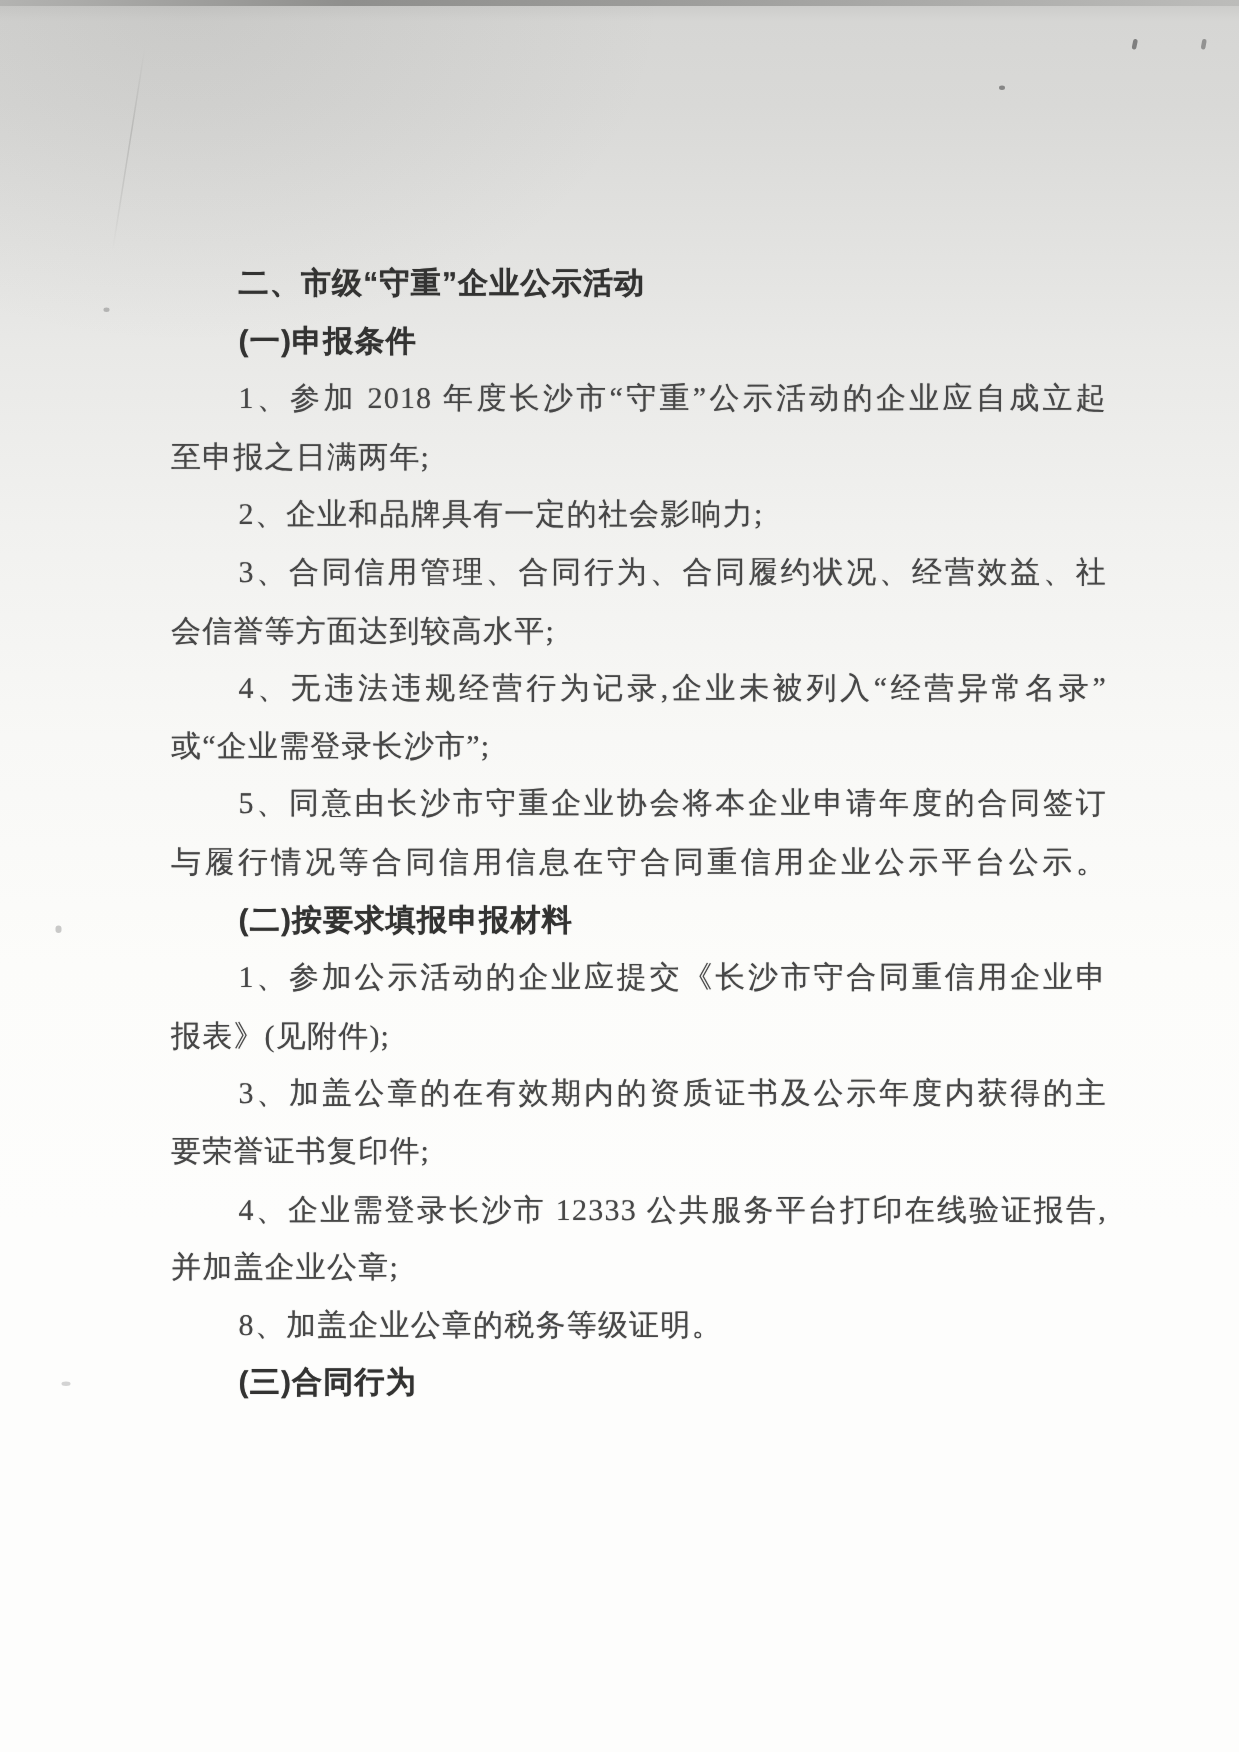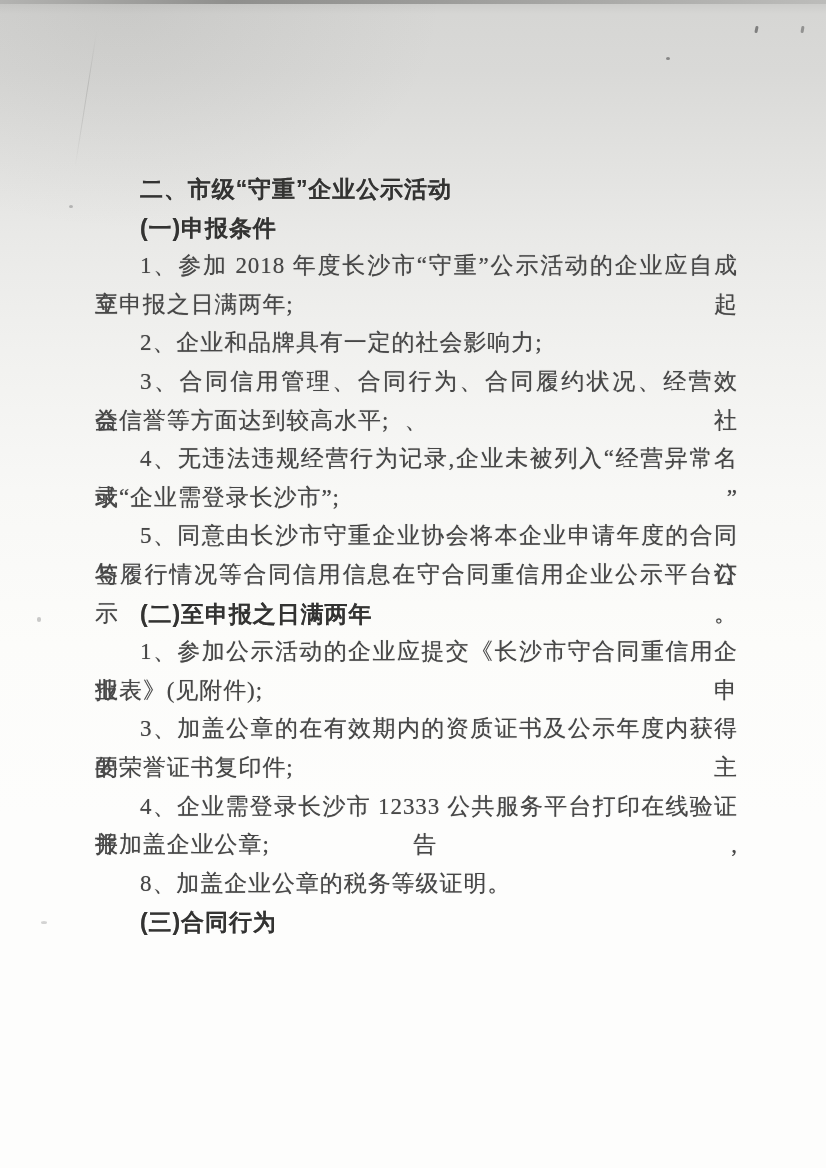--- a/index.html
+++ b/index.html
@@ -34,25 +34,26 @@
   .speck.s6 { left: 41px; top: 921px; width: 6px; height: 3px; background: rgba(170,170,170,0.5); }
 
   .text-block {
     position: absolute;
     left: 95px; top: 170px;
     width: 643px;
   }
   .line {
     height: 38.6px;
     line-height: 38.6px;
-    font-size: 23px;
+    font-size: 20px;
     letter-spacing: 0.04em;
     color: #474747;
     text-shadow: 0 0 0.7px rgba(80,80,80,0.65);
     white-space: nowrap;
+    margin-left: 19px;
   }
   .line.body { font-family: "Liberation Serif", "DejaVu Serif", serif; }
   .line.heading {
     font-family: "Liberation Sans", "DejaVu Sans", sans-serif;
     font-weight: 700;
     color: #333332;
     text-shadow: 0 0 0.6px rgba(50,50,50,0.6);
   }
   .line.indent { text-indent: 45px; }
   .line.fill {
@@ -78,21 +79,21 @@
       <div class="line heading indent">(一)申报条件</div>
       <div class="line body indent fill">1、参加 2018 年度长沙市“守重”公示活动的企业应自成立起</div>
       <div class="line body">至申报之日满两年;</div>
       <div class="line body indent">2、企业和品牌具有一定的社会影响力;</div>
       <div class="line body indent fill">3、合同信用管理、合同行为、合同履约状况、经营效益、社</div>
       <div class="line body">会信誉等方面达到较高水平;</div>
       <div class="line body indent fill">4、无违法违规经营行为记录,企业未被列入“经营异常名录”</div>
       <div class="line body">或“企业需登录长沙市”;</div>
       <div class="line body indent fill">5、同意由长沙市守重企业协会将本企业申请年度的合同签订</div>
       <div class="line body fill">与履行情况等合同信用信息在守合同重信用企业公示平台公示。</div>
-      <div class="line heading indent">(二)至申报之日满两年</div>
+      <div class="line heading indent">(二)按要求填报申报材料</div>
       <div class="line body indent fill">1、参加公示活动的企业应提交《长沙市守合同重信用企业申</div>
       <div class="line body">报表》(见附件);</div>
       <div class="line body indent fill">3、加盖公章的在有效期内的资质证书及公示年度内获得的主</div>
       <div class="line body">要荣誉证书复印件;</div>
       <div class="line body indent fill">4、企业需登录长沙市 12333 公共服务平台打印在线验证报告,</div>
       <div class="line body">并加盖企业公章;</div>
       <div class="line body indent">8、加盖企业公章的税务等级证明。</div>
       <div class="line heading indent">(三)合同行为</div>
     </div>
 </div>

